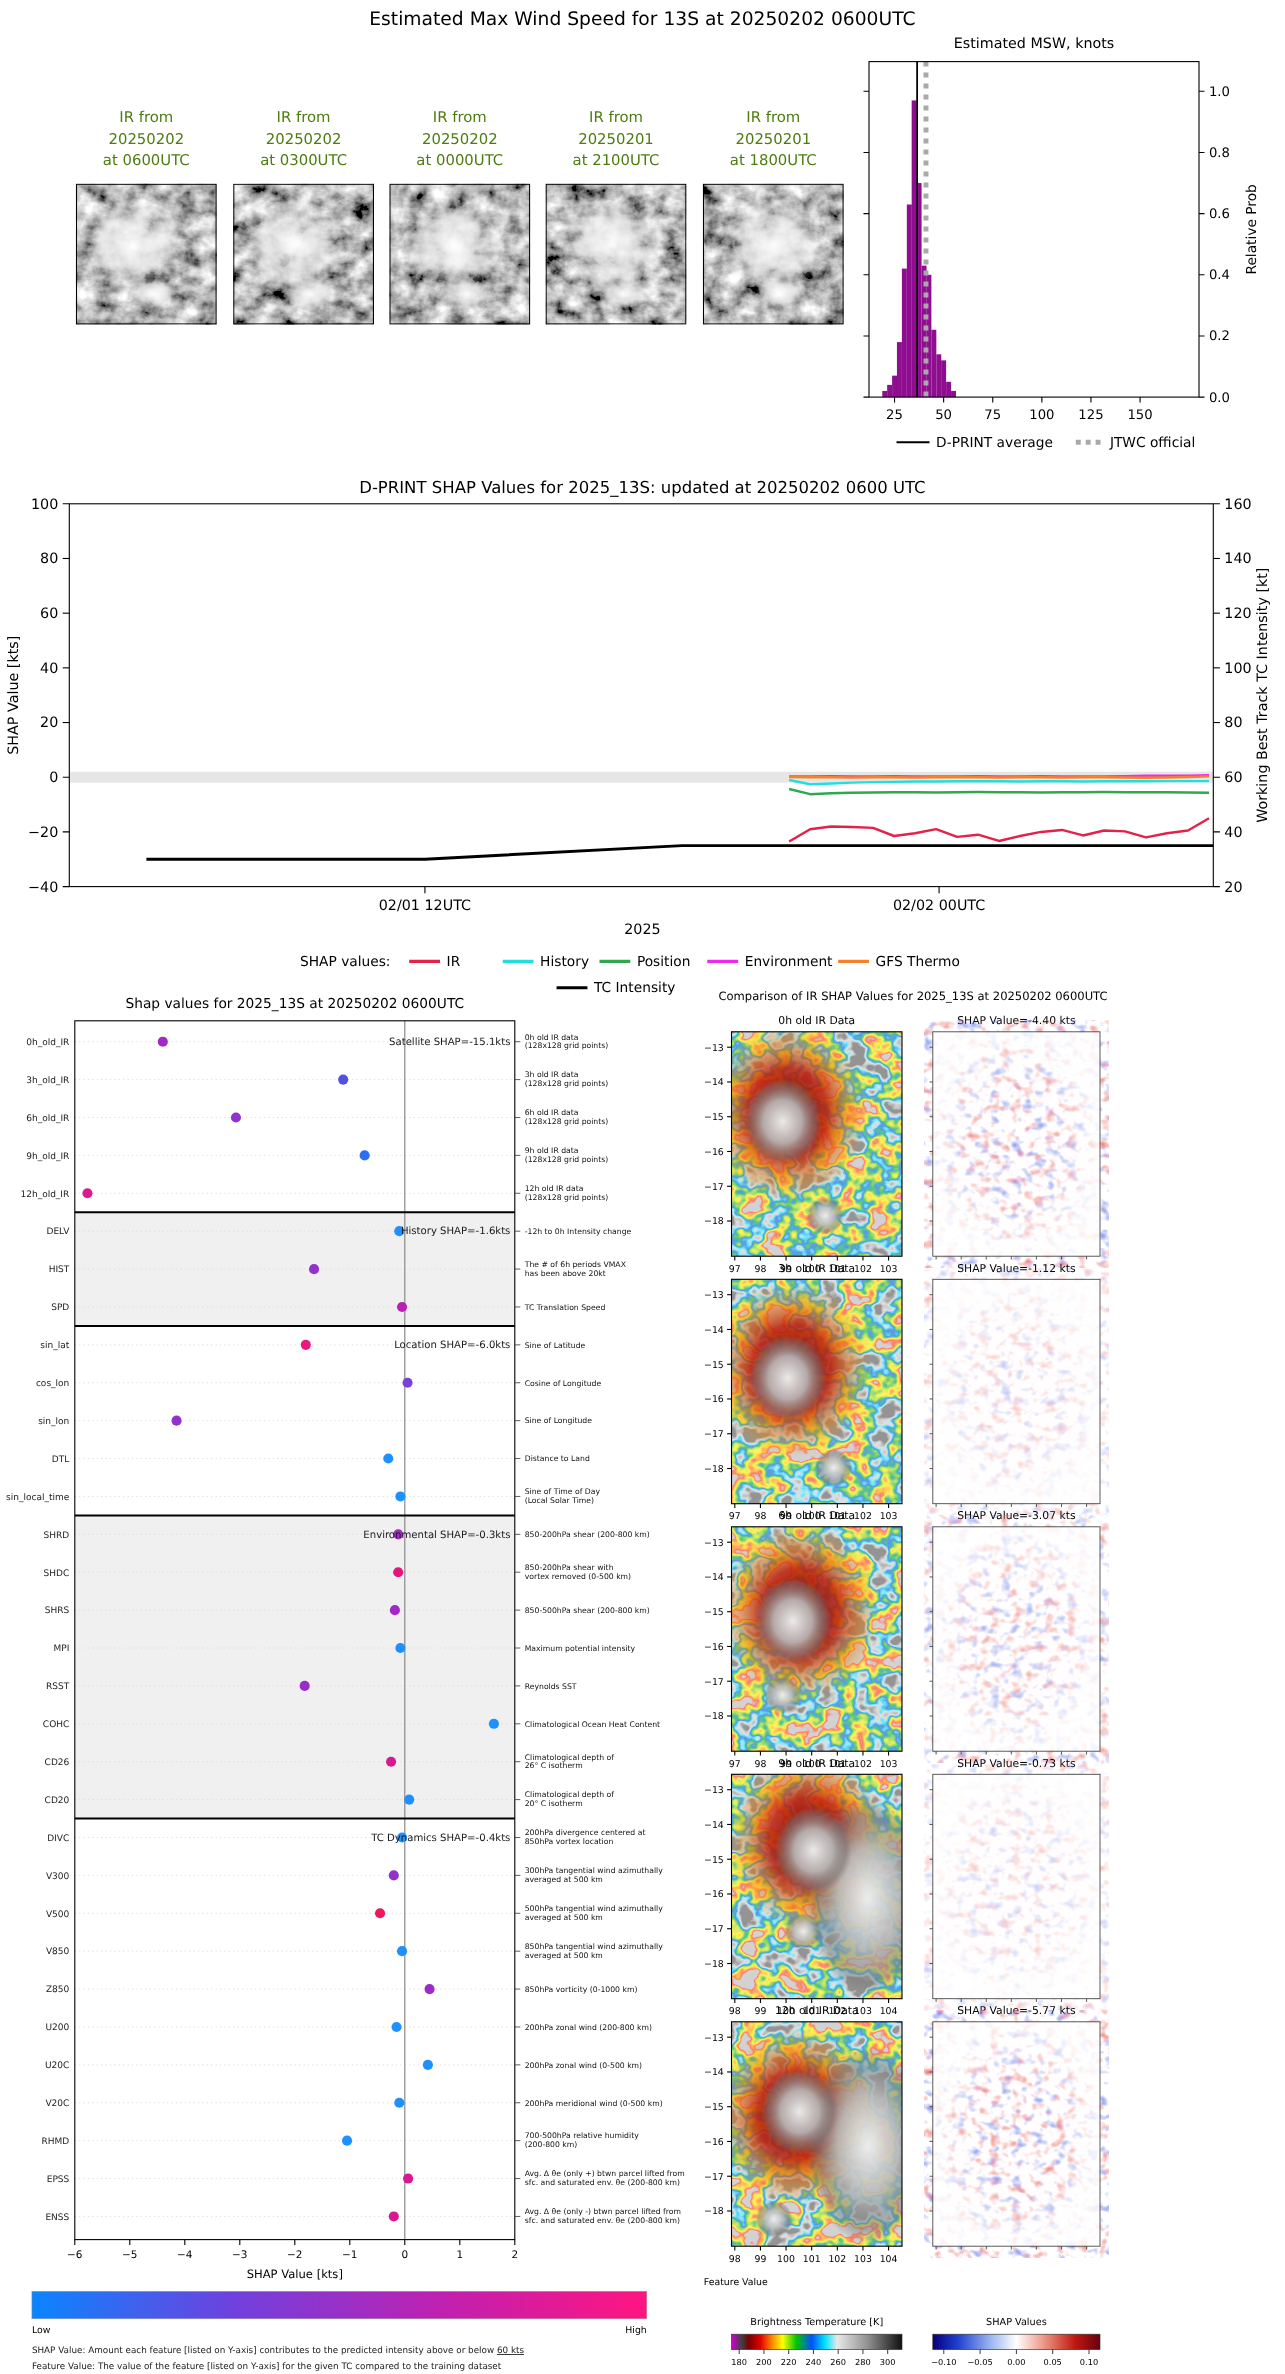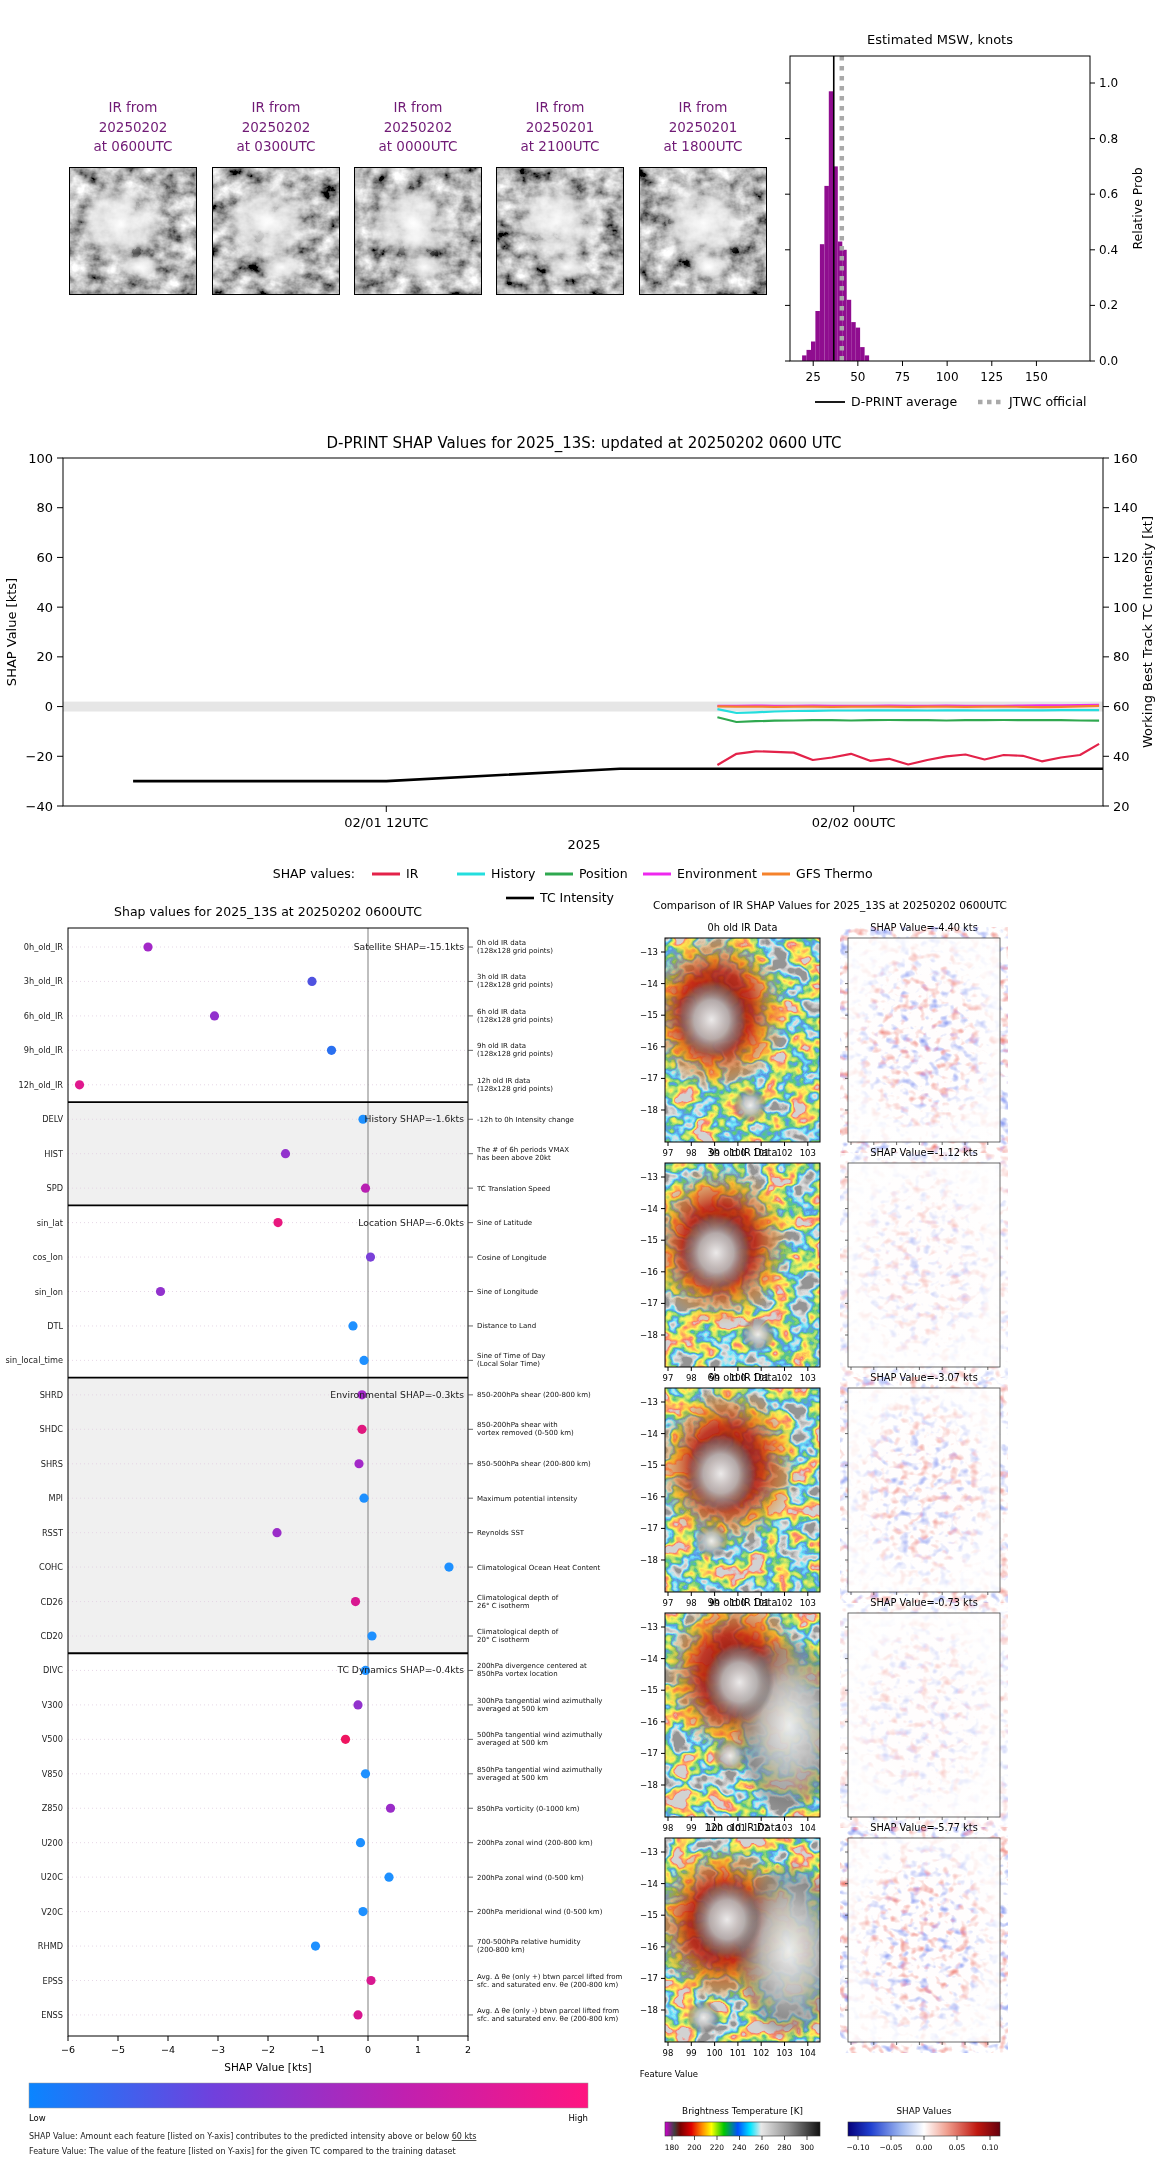--- a/index.html
+++ b/index.html
@@ -1,27 +1,28 @@
 <!DOCTYPE html>
 <html><head>
 <meta charset="utf-8">
 <style>
   html,body{margin:0;padding:0;background:#fff;}
   .page{position:relative;width:1168px;height:2158px;background:#fff;overflow:hidden;
         font-family:"DejaVu Sans", sans-serif;}
   .abs{position:absolute;}
   .top-title{width:1168px;text-align:center;top:8px;left:0;font-size:17px;color:#000;}
-  .thumb-cap{position:absolute;text-align:center;font-size:13.5px;line-height:19.5px;color:#701a75;}
+  .thumb-cap{position:absolute;text-align:center;font-size:13.5px;line-height:19.5px;color:#4d7c0f;}
   svg{display:block;}
   svg text{font-family:"DejaVu Sans", sans-serif;}
 </style>
 </head>
 <body>
 
 <div class="page">
+  <div class="abs top-title">Estimated Max Wind Speed for 13S at 20250202 0600UTC</div>
   <div class="abs" id="thumbs" style="left:0;top:0;width:780px;height:310px;">
       <div class="thumb-cap" style="left: 69px; top: 98px; width: 128px;">
         <div>IR from</div>
         <div>20250202</div>
         <div>at 0600UTC</div>
       </div>
       <svg width="128" height="128" style="position: absolute; left: 69px; top: 167px;">
         <defs>
           <filter id="thf0" x="-5%" y="-5%" width="110%" height="110%">
             <feTurbulence type="fractalNoise" baseFrequency="0.055 0.065" numOctaves="4" seed="3"></feTurbulence>

